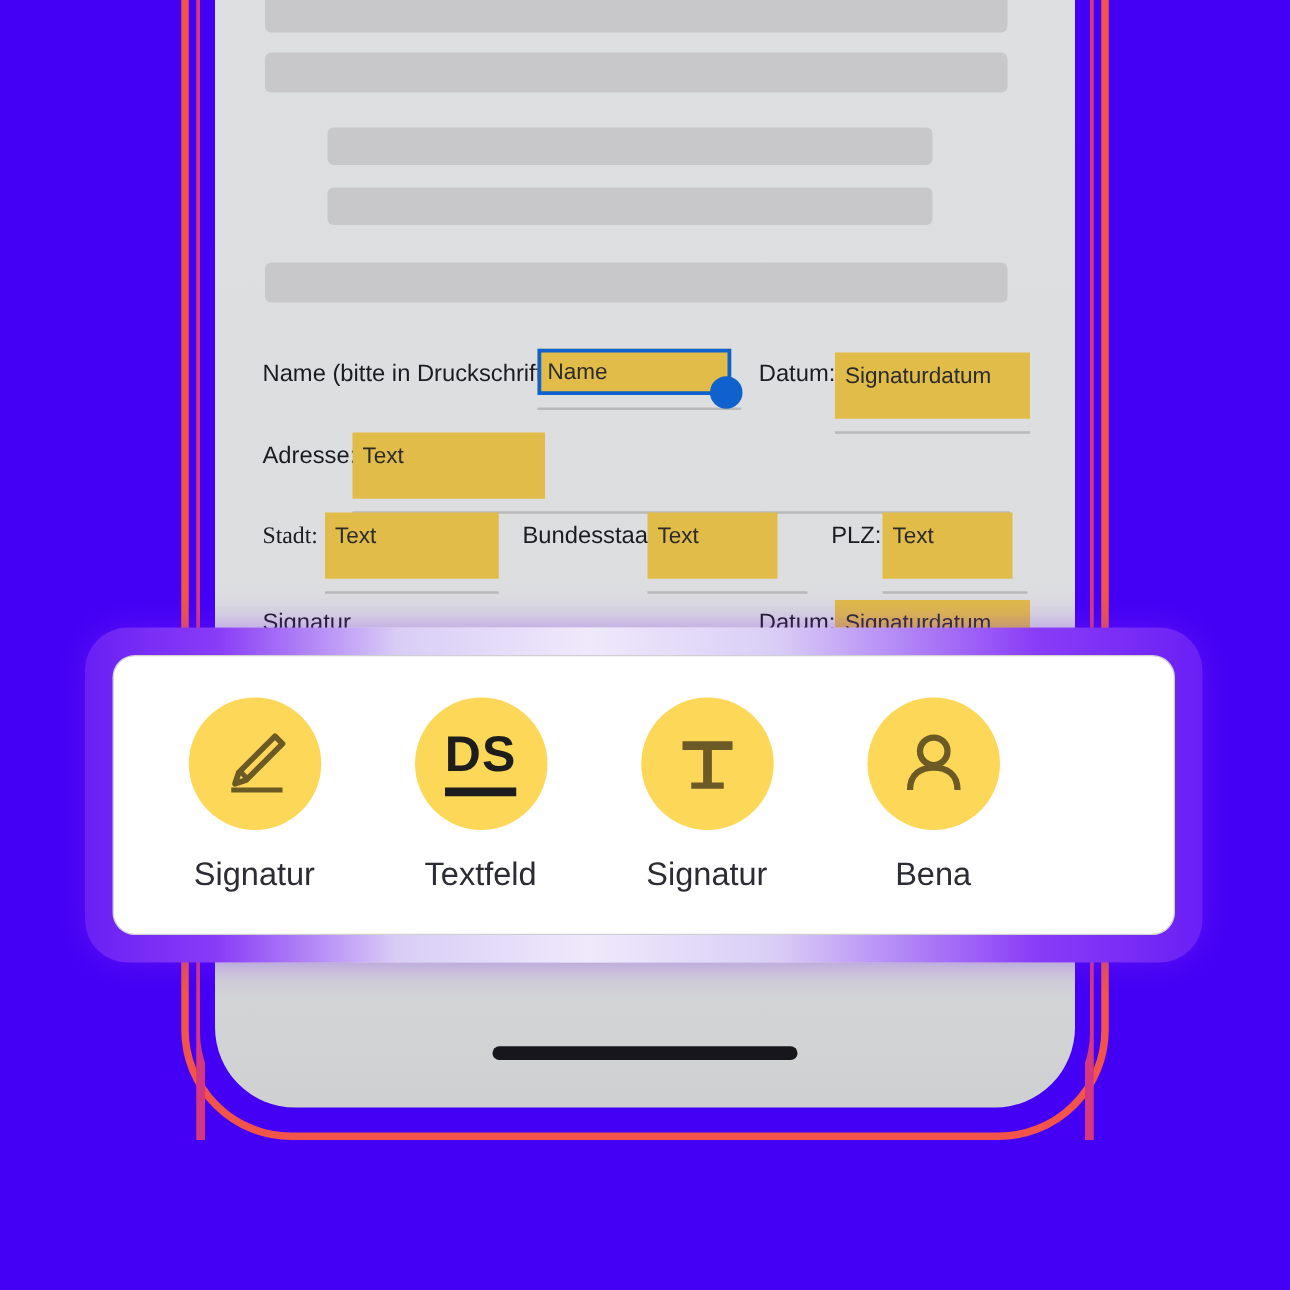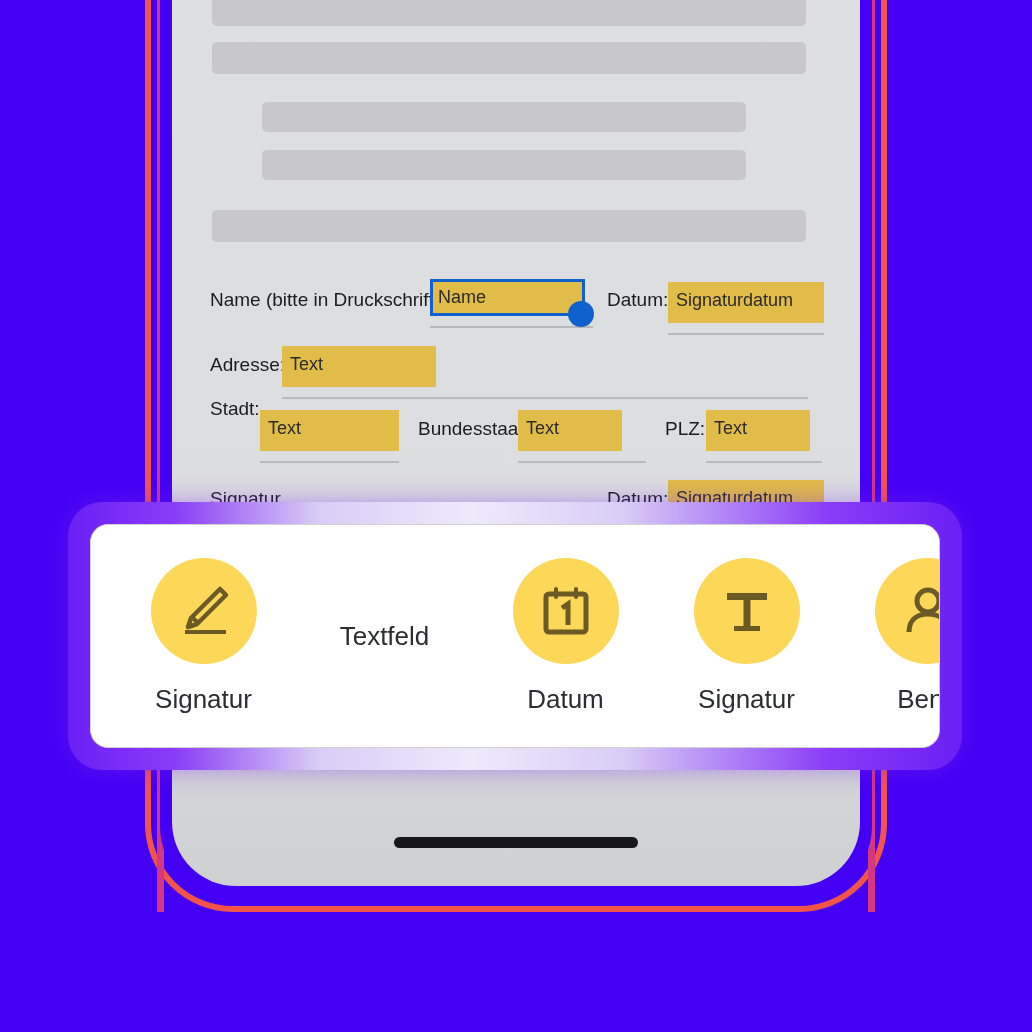--- a/index.html
+++ b/index.html
@@ -109,21 +109,21 @@
   }
   .field-wrap {
     position: relative;
     display: inline-block;
   }
   .field-tag {
     background: #e1bc48;
     color: #2b2b2b;
     font-size: 18px;
     line-height: 1;
-    padding: 9px 8px 14px 8px;
+    padding: 9px 8px 26px 8px;
     display: block;
     white-space: nowrap;
     overflow: hidden;
   }
   .field-underline {
     position: absolute;
     left: 0;
     bottom: -12px;
     height: 2px;
     background: #b9b9bb;
@@ -242,21 +242,21 @@
         <div class="field-label" style="position: absolute; left: 435px; top: 382px;">Datum:</div>
         <div class="field-wrap" style="position: absolute; left: 496px; top: 374px; width: 156px;">
           <div class="field-tag">Signaturdatum</div>
           <div class="field-underline" style="width: 156px;"></div>
         </div>
         <div class="field-label" style="position: absolute; left: 38px; top: 447px;">Adresse:</div>
         <div class="field-wrap" style="position: absolute; left: 110px; top: 438px; width: 154px;">
           <div class="field-tag">Text</div>
           <div class="field-underline" style="width: 526px;"></div>
         </div>
-        <div class="field-label" style="position: absolute; left: 38px; top: 491px;">Stadt:</div>
+        <div class="field-label" style="position: absolute; left: 38px; top: 511px; font-family: Liberation Serif, serif;">Stadt:</div>
         <div class="field-wrap" style="position: absolute; left: 88px; top: 502px; width: 139px;">
           <div class="field-tag">Text</div>
           <div class="field-underline" style="width: 139px;"></div>
         </div>
         <div class="field-label" style="position: absolute; left: 246px; top: 511px;">Bundesstaat</div>
         <div class="field-wrap" style="position: absolute; left: 346px; top: 502px; width: 104px;">
           <div class="field-tag">Text</div>
           <div class="field-underline" style="width: 128px;"></div>
         </div>
         <div class="field-label" style="position: absolute; left: 493px; top: 511px;">PLZ:</div>
@@ -283,34 +283,26 @@
               <svg width="60" height="60" viewBox="0 0 60 60">
                 <path d="M46 8 L52 14 L23 43 L14 46 L17 37 Z" fill="none" stroke="#6b5a25" stroke-width="4.5" stroke-linejoin="round"></path>
                 <line x1="18" y1="36" x2="25" y2="43" stroke="#6b5a25" stroke-width="4"></line>
                 <line x1="11" y1="51" x2="52" y2="51" stroke="#6b5a25" stroke-width="4"></line>
               </svg>
             </span>
           </div>
           <div class="tool-label">Signatur</div>
         </div>
         <div class="tool-item">
-          <div class="tool-label">Textfeld</div>
-        </div>
-        <div class="tool-item">
           <div class="tool-circle">
             <span style="display: flex; align-items: center; justify-content: center;">
-              <svg width="58" height="58" viewBox="0 0 58 58">
-                <rect x="9" y="12" width="40" height="38" rx="3" fill="none" stroke="#6b5a25" stroke-width="5"></rect>
-                <rect x="17" y="5" width="4" height="12" rx="2" fill="#6b5a25"></rect>
-                <rect x="37" y="5" width="4" height="12" rx="2" fill="#6b5a25"></rect>
-                <path d="M25 26 L31 22 L31 43" fill="none" stroke="#6b5a25" stroke-width="5" stroke-linejoin="miter"></path>
-              </svg>
+              <span class="initials-glyph">DS</span>
             </span>
           </div>
-          <div class="tool-label">Datum</div>
+          <div class="tool-label">Textfeld</div>
         </div>
         <div class="tool-item">
           <div class="tool-circle">
             <span style="display: flex; align-items: center; justify-content: center;">
               <svg width="56" height="56" viewBox="0 0 56 56">
                 <rect x="8" y="10" width="40" height="7" fill="#6b5a25"></rect>
                 <rect x="24.5" y="13" width="7" height="34" fill="#6b5a25"></rect>
                 <rect x="15" y="43" width="26" height="5" fill="#6b5a25"></rect>
               </svg>
             </span>

